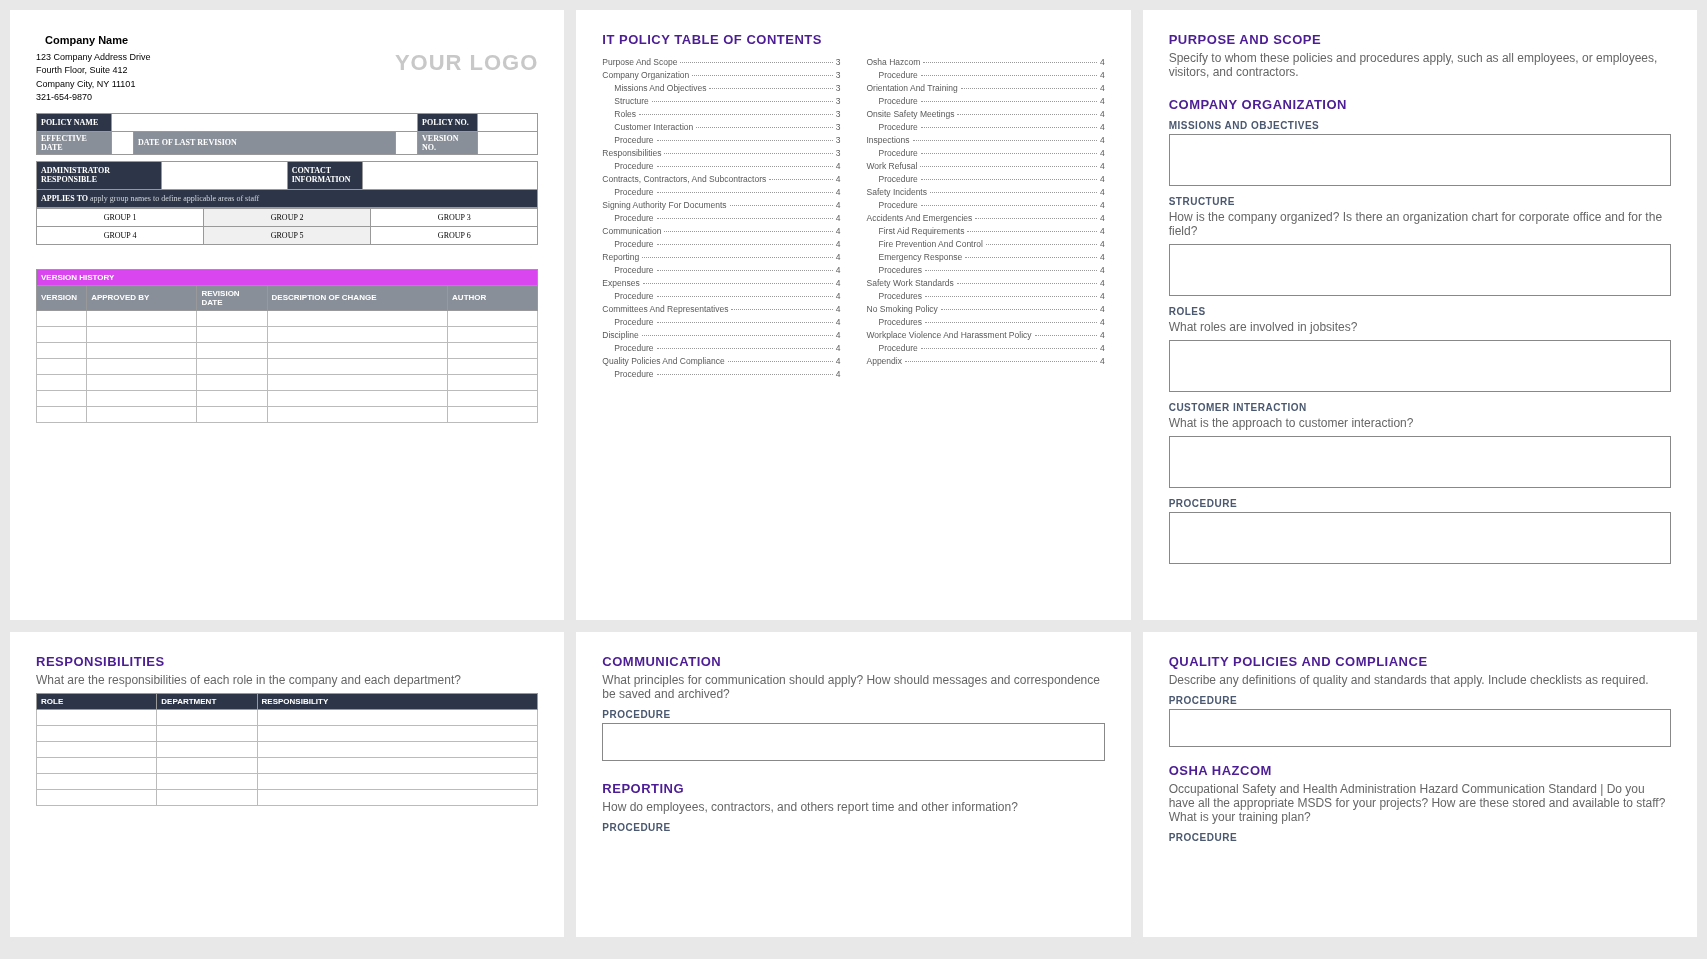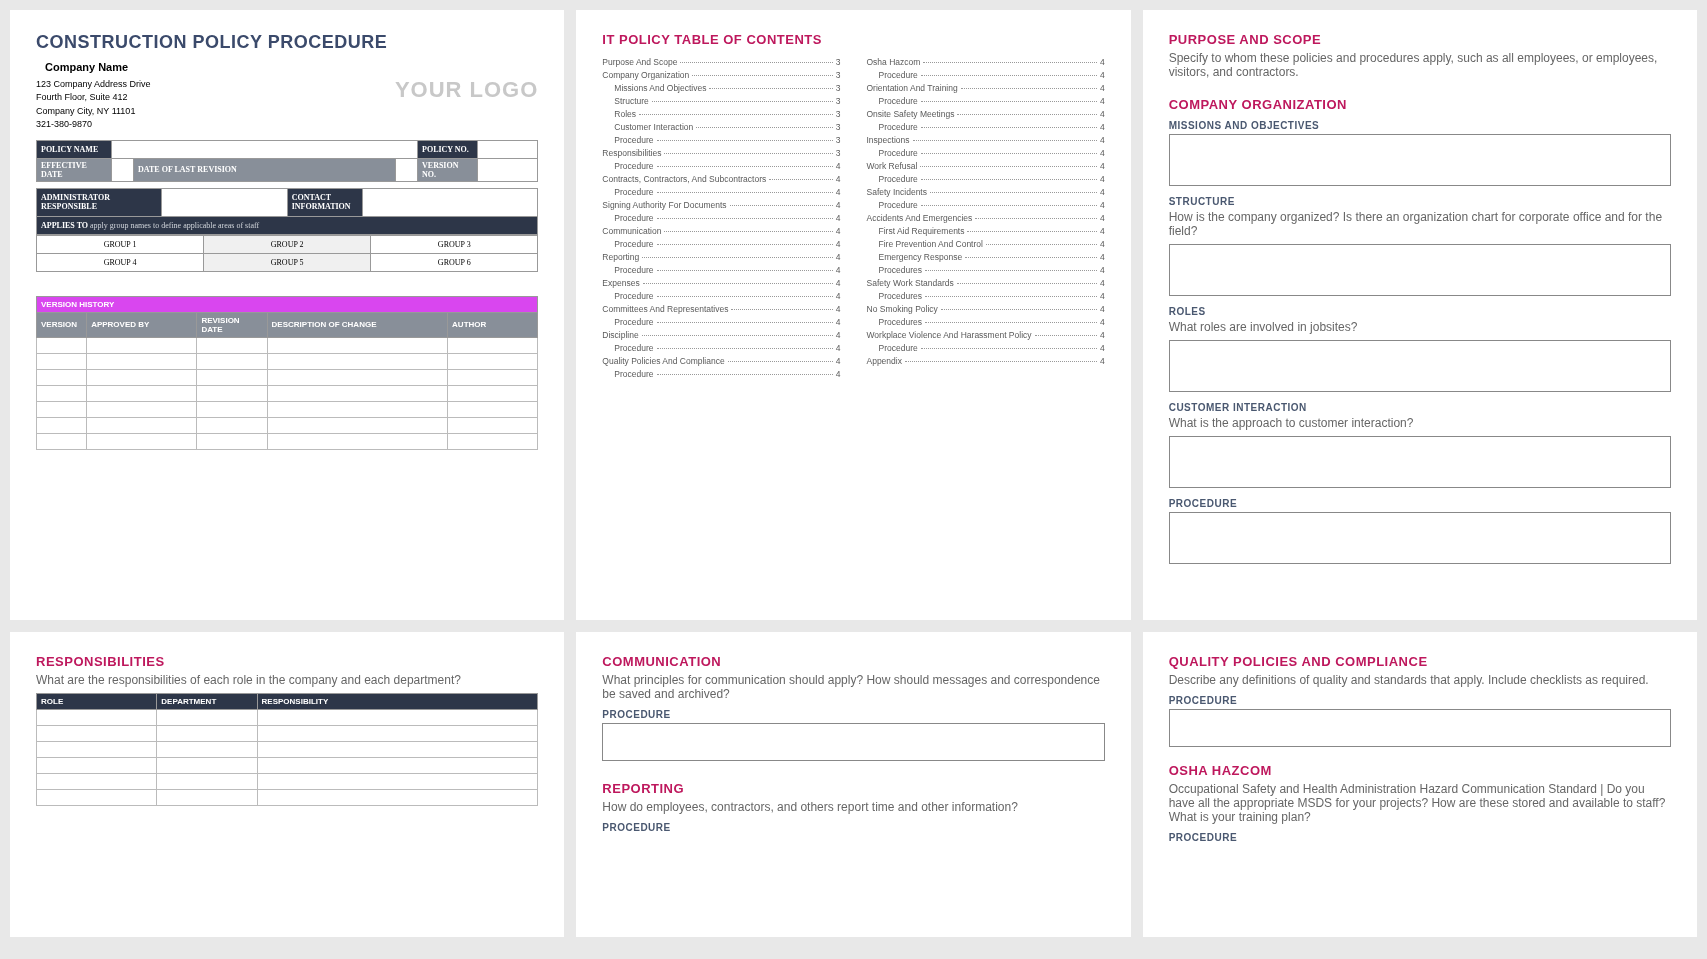--- a/index.html
+++ b/index.html
@@ -23,21 +23,21 @@
     overflow: hidden;
   }
   h1.main-title {
     color: #3b4a6b;
     font-size: 18px;
     font-weight: bold;
     letter-spacing: 0.5px;
     margin-bottom: 6px;
   }
   h2.section-title {
-    color: #be185d;
+    color: #4c1d95;
     font-size: 13px;
     font-weight: bold;
     letter-spacing: 0.5px;
     margin-bottom: 4px;
   }
   h3.sub-title {
     color: #4a5870;
     font-size: 10px;
     font-weight: bold;
     letter-spacing: 0.5px;
@@ -73,28 +73,27 @@
   .resp-table { width:100%; border-collapse:collapse; font-size:8px; margin-top:6px;padding-left:40px;}
   .resp-table th { background:#2d3648; color:#fff; text-align:left; padding:3px 4px; border:1px solid #999;}
   .resp-table td { border:1px solid #bbb; height:16px;}
 </style>
 </head>
 <body>
 
 <div class="grid">
 
   <div class="page">
-    <h1 class="main-title">CONSTRUCTION POLICY PROCEDURE</h1>
     <div class="header-row">
       <div class="company-block">
         <div class="cname">Company Name</div>
         <div>123 Company Address Drive</div>
         <div>Fourth Floor, Suite 412</div>
         <div>Company City, NY  11101</div>
-        <div>321-380-9870</div>
+        <div>321-654-9870</div>
       </div>
       <div class="logo-placeholder">YOUR LOGO</div>
     </div>
 
     <table class="meta-table">
       <tbody>
           <tr>
         <td class="lbl-dark" style="width:15%">POLICY NAME</td>
         <td colspan="4"></td>
         <td class="lbl-dark" style="width:12%">POLICY NO.</td>

